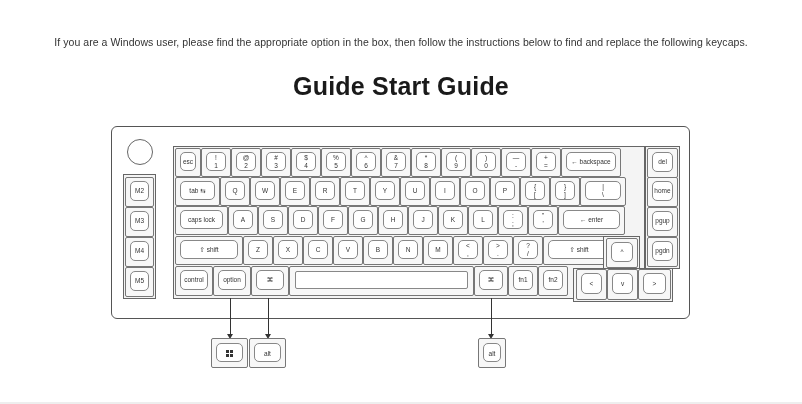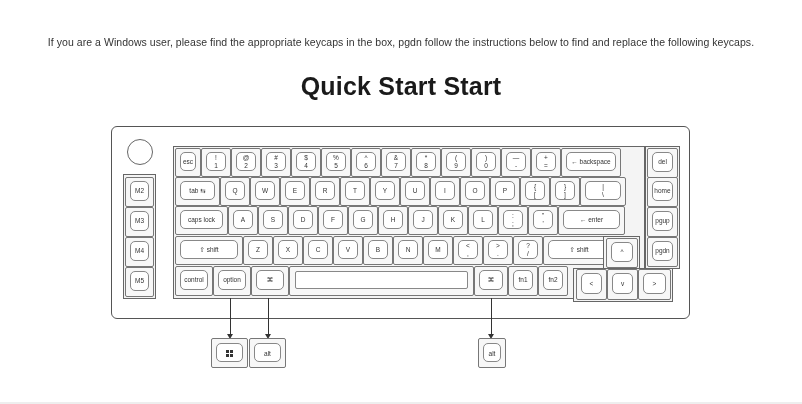--- a/index.html
+++ b/index.html
@@ -18,22 +18,22 @@
   .ext .lbl { position:absolute; inset:0; display:flex; align-items:center; justify-content:center; z-index:2; font-size:6.5px; color:#333; }
   .vline { position:absolute; width:1px; background:#333; }
   .arrowhead { position:absolute; width:0; height:0; border-left:3px solid transparent; border-right:3px solid transparent; border-top:5px solid #333; }
   .win-icon { display:grid; grid-template-columns:3px 3px; grid-gap:1px; }
   .win-icon span { width:3px; height:3px; background:#333; display:block; }
   .bottom-rule { position:absolute; left:0; top:402px; width:802px; height:2px; background:#eeeeee; }
 </style>
 </head>
 <body>
 
-<div class="intro">If you are a Windows user, please find the appropriate keycaps in the box, pgdn follow the instructions below to find and replace the following keycaps.</div>
-<div class="title">Quick Start Start</div>
+<div class="intro">If you are a Windows user, please find the appropriate option in the box, then follow the instructions below to find and replace the following keycaps.</div>
+<div class="title">Guide Start Guide</div>
 
 <div class="frame"></div>
 <div class="knob"></div>
 
 <div class="block" style="left:123px;top:174px;width:33px;height:125px;"></div>
 <div id="macro">
     <div class="key" style="left: 125px; top: 177px; width: 29px; height: 30px;">
       <div class="lbl">
         <span>M2</span>
       </div>

